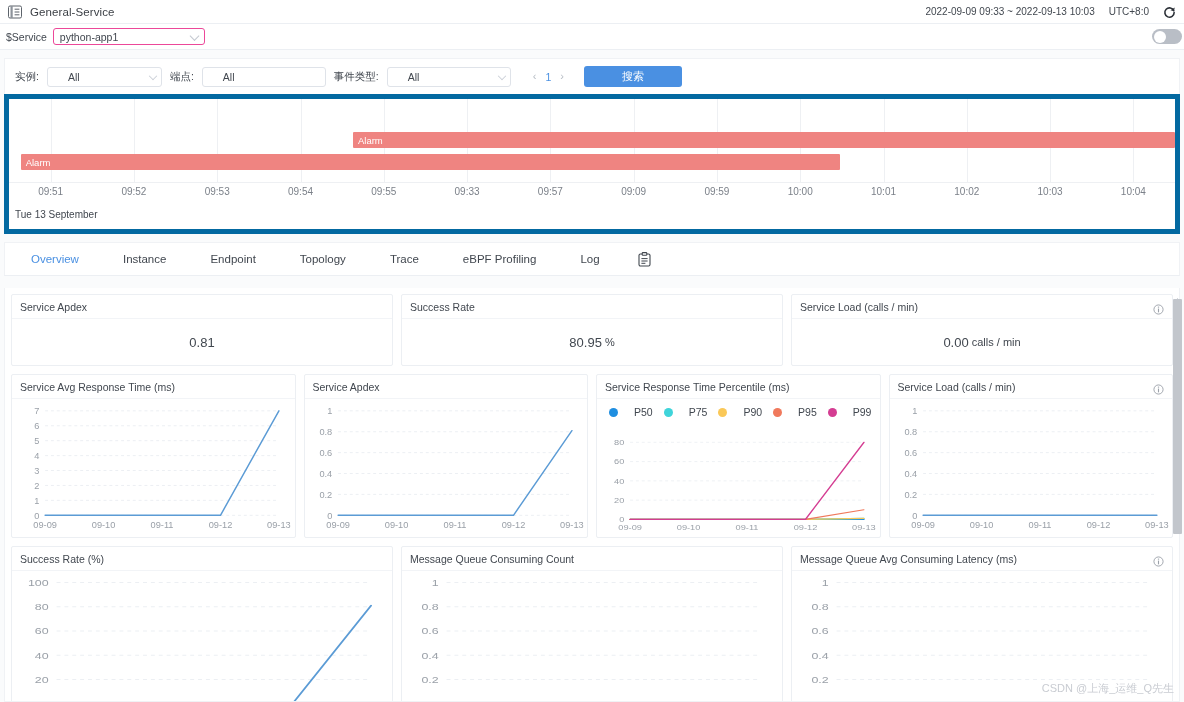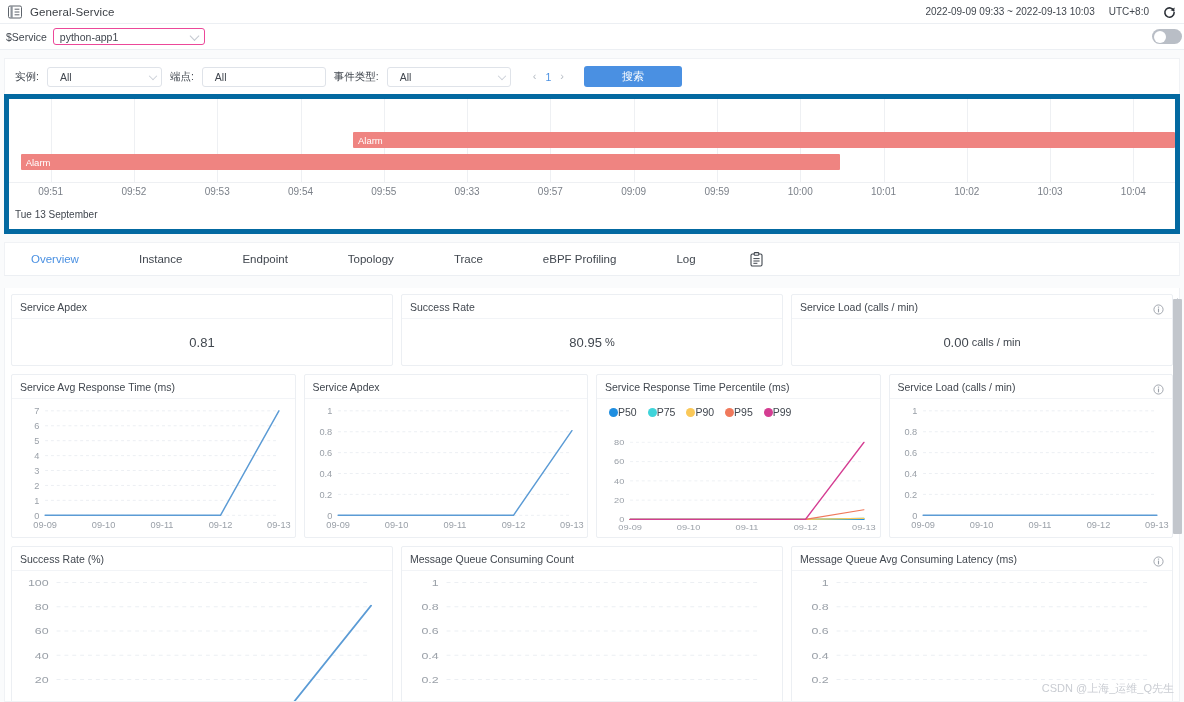--- a/index.html
+++ b/index.html
@@ -52,21 +52,21 @@
   .filterwrap { background: #fafbfc; padding: 4px 0 0 0; }
   .filterbar {
     background: #fff; height: 36px; margin: 4px 4px 0 4px;
     border: 1px solid #f0f2f5; border-bottom: none;
     display: flex; align-items: center; padding: 0 10px; gap: 8px;
   }
   .filterbar .flbl { font-size: 10.5px; color: #41474f; }
   .finput {
     position: relative; height: 20px; background: #fff;
     border: 1px solid #dfe3e9; border-radius: 3px;
-    display: flex; align-items: center; padding: 0 12px;
+    display: flex; align-items: center; padding: 0 20px;
     font-size: 10.5px; color: #41474f;
   }
   .finput.w1 { width: 115px; }
   .finput.w2 { width: 124px; }
   .finput.w3 { width: 124px; }
   .finput .chev {
     position: absolute; right: 5px; top: 50%; width: 6px; height: 6px;
     border-right: 1.2px solid #c9ced6; border-bottom: 1.2px solid #c9ced6;
     transform: translateY(-65%) rotate(45deg);
   }
@@ -101,21 +101,21 @@
     transform: translateX(-50%); white-space: nowrap;
   }
   .gantt .daylabel {
     position: absolute; left: 6px; top: 110px; font-size: 10px; color: #41474f;
   }
 
   
   .tabsbar {
     background: #fff; margin: 8px 4px 0 4px; border: 1px solid #f0f2f5;
     border-bottom: 1px solid #eceff3; height: 34px;
-    display: flex; align-items: center; padding: 0 14px; gap: 16px;
+    display: flex; align-items: center; padding: 0 14px; gap: 0;
   }
   .tab {
     font-size: 11.5px; color: #41474f; padding: 0 22px; cursor: pointer;
     line-height: 33px; white-space: nowrap;
   }
   .tab.first { padding-left: 12px; }
   .tab.active { color: #4a90e2; }
   .clipboard-ico { margin-left: 16px; width: 13px; height: 15px; cursor: pointer; }
 
   
@@ -145,21 +145,21 @@
   }
   .bignum .unit { font-size: 11px; margin-left: 3px; }
 
   
   .chart { position: absolute; inset: 0; }
   .chart svg { display: block; width: 100%; height: 100%; }
   .legend {
     display: flex; align-items: center; gap: 11px;
     padding: 6px 0 0 12px; height: 20px;
   }
-  .legend .li { display: flex; align-items: center; gap: 0; }
+  .legend .li { display: flex; align-items: center; gap: 16px; }
   .legend .dot { width: 9px; height: 9px; border-radius: 50%; display: block; }
   .legend .lt { font-size: 10.5px; color: #41474f; }
 
   
   .scrollbar {
     position: absolute; right: 2px; top: 290px; bottom: 0; width: 9px;
   }
   .scrollbar .up {
     position: absolute; top: 0; left: 1px; width: 7px; height: 7px;
   }

